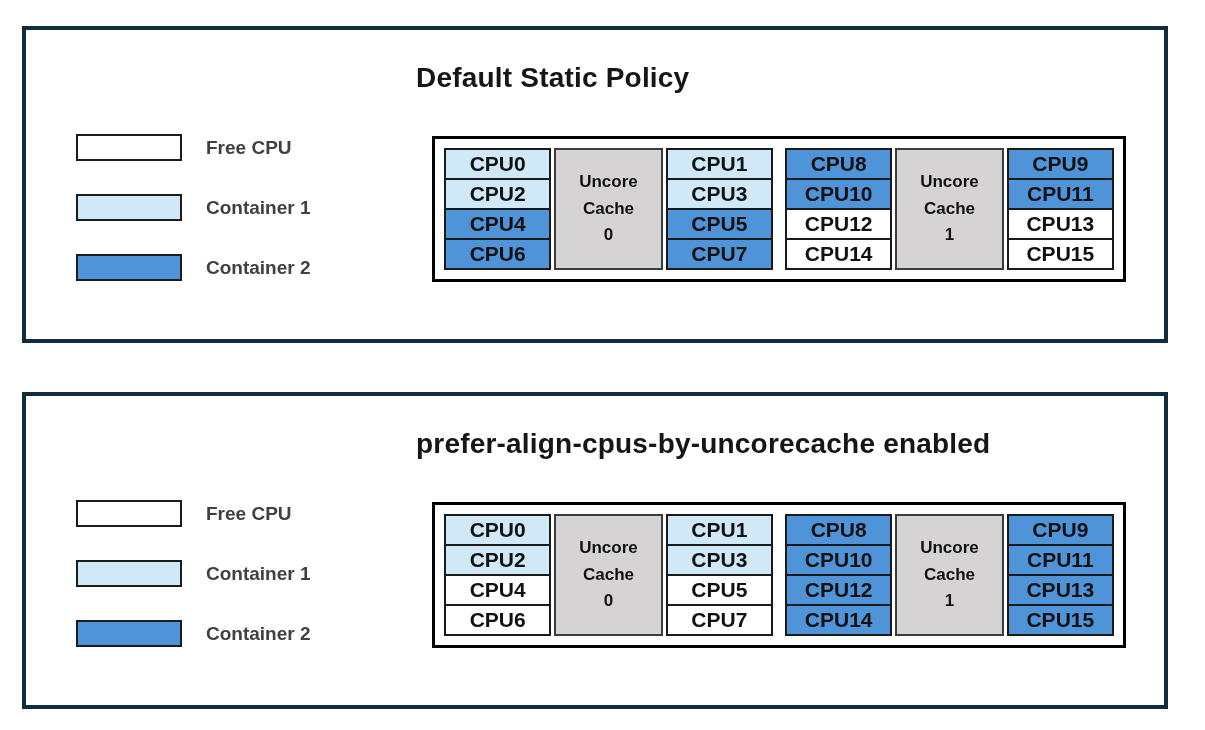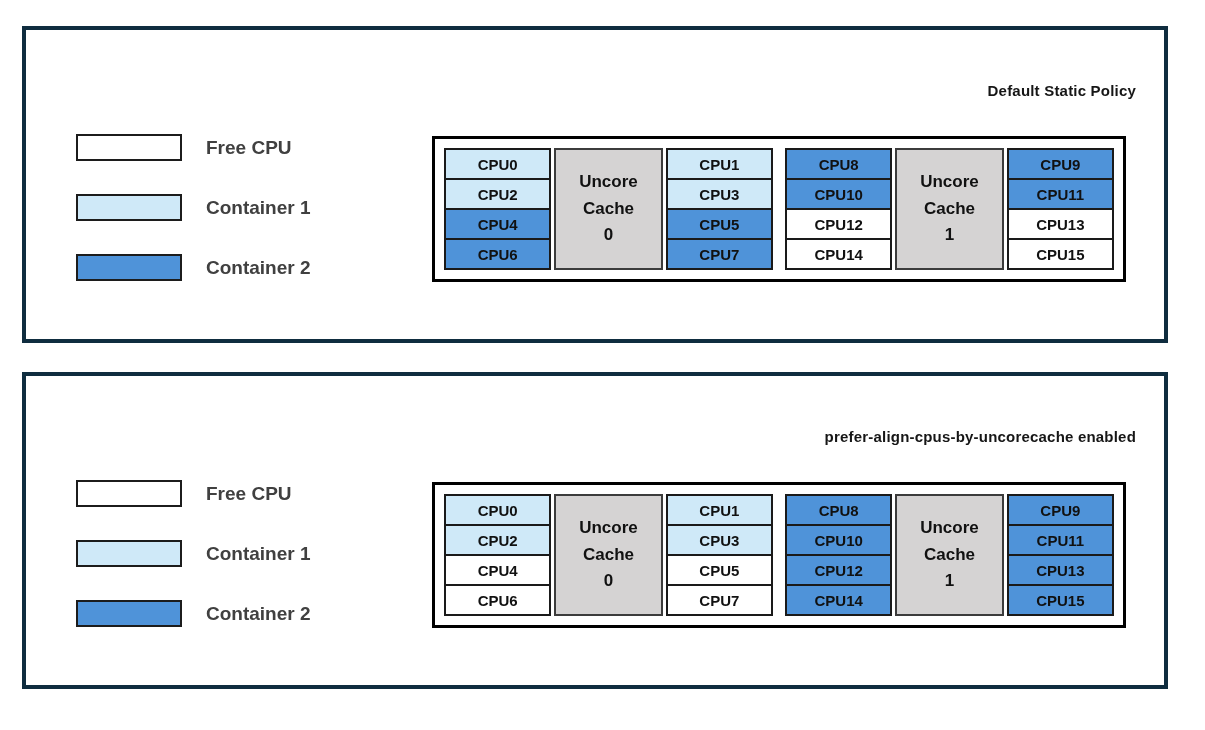--- a/index.html
+++ b/index.html
@@ -10,22 +10,22 @@
   .canvas { position:relative; width:1205px; height:730px; background:#ffffff; }
 
   .panel {
     position:absolute; left:22px; width:1146px; height:317px;
     box-sizing:border-box; border:4px solid #0f2d3f; background:#ffffff;
   }
   #panel-0 { top:26px; }
   #panel-1 { top:372px; }
 
   .title {
-    position:absolute; top:52px; left:390px; width:720px; margin:0;
-    text-align:right; font-size:15px; font-weight:700; color:#161616;
+    position:absolute; top:32px; left:390px; width:720px; margin:0;
+    text-align:left; font-size:28px; font-weight:700; color:#161616;
     letter-spacing:0.2px; white-space:nowrap;
   }
 
   .legend { position:absolute; left:50px; top:102px; width:340px; }
   .legend-row { display:flex; align-items:center; height:31px; margin-bottom:29px; }
   .swatch {
     width:106px; height:27px; box-sizing:border-box;
     border:2px solid #1c1c1c; margin-right:24px; background:#fff;
   }
   .legend-label { font-size:19px; font-weight:700; color:#404040; white-space:nowrap; }
@@ -33,21 +33,21 @@
   .diagram {
     position:absolute; left:406px; top:106px; width:694px; height:146px;
     box-sizing:border-box; border:3px solid #000000; background:#ffffff;
     display:flex; gap:12px; padding:9px;
   }
   .group { flex:1; display:flex; gap:3px; min-width:0; }
   .cpu-col { flex:1.03; display:flex; flex-direction:column; min-width:0; }
   .cpu {
     flex:1; box-sizing:border-box; border:2px solid #1a1a1a; margin-top:-2px;
     display:flex; align-items:center; justify-content:center;
-    font-weight:700; font-size:15px; color:#111; background:#fff;
+    font-weight:700; font-size:21px; color:#111; background:#fff;
     white-space:nowrap;
   }
   .cpu-col .cpu:first-child { margin-top:0; }
   .uncore {
     flex:1; box-sizing:border-box; background:#d5d3d3; border:2px solid #3c3c3c;
     display:flex; flex-direction:column; align-items:center; justify-content:center;
     font-weight:700; font-size:17px; line-height:1.55; color:#111; text-align:center;
   }
 </style>
 </head>
@@ -108,21 +108,21 @@
         <div class="cpu-col">
           <div class="cpu" style="background: rgb(79, 147, 217);">CPU9</div>
           <div class="cpu" style="background: rgb(79, 147, 217);">CPU11</div>
           <div class="cpu" style="background: rgb(255, 255, 255);">CPU13</div>
           <div class="cpu" style="background: rgb(255, 255, 255);">CPU15</div>
         </div>
       </div>
     </div>
   </section>
 
-  <section class="panel" id="panel-1" style="border-color: rgb(15, 45, 63);">
+  <section class="panel" id="panel-1" style="border-color: rgb(15, 45, 63); margin-top: 20px;">
     <h2 class="title">prefer-align-cpus-by-uncorecache enabled</h2>
 
     <div class="legend">
       <div class="legend-row">
         <span class="swatch" style="background: rgb(255, 255, 255);"></span>
         <span class="legend-label">Free CPU</span>
       </div>
       <div class="legend-row">
         <span class="swatch" style="background: rgb(207, 233, 248);"></span>
         <span class="legend-label">Container 1</span>

